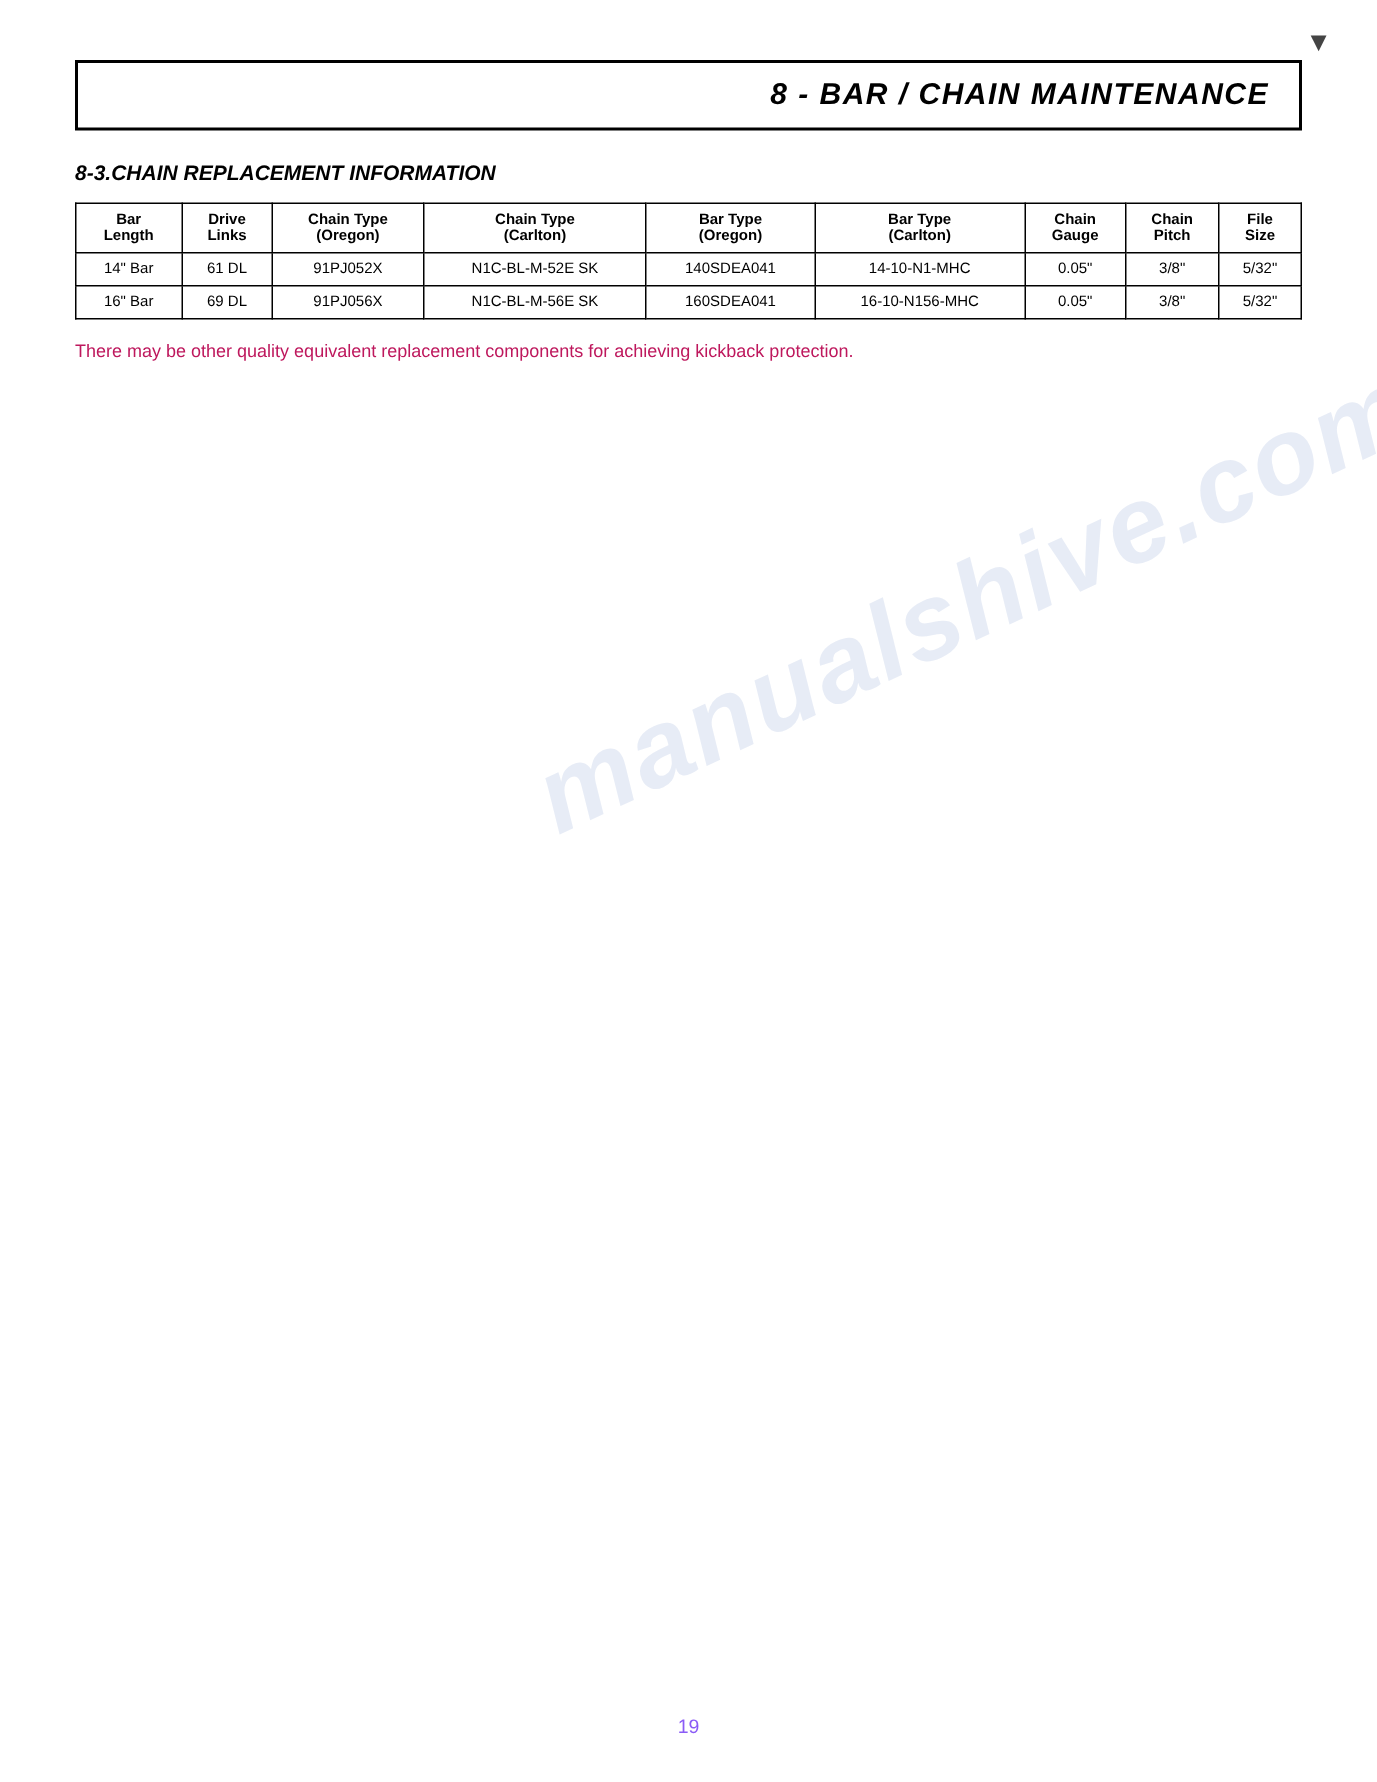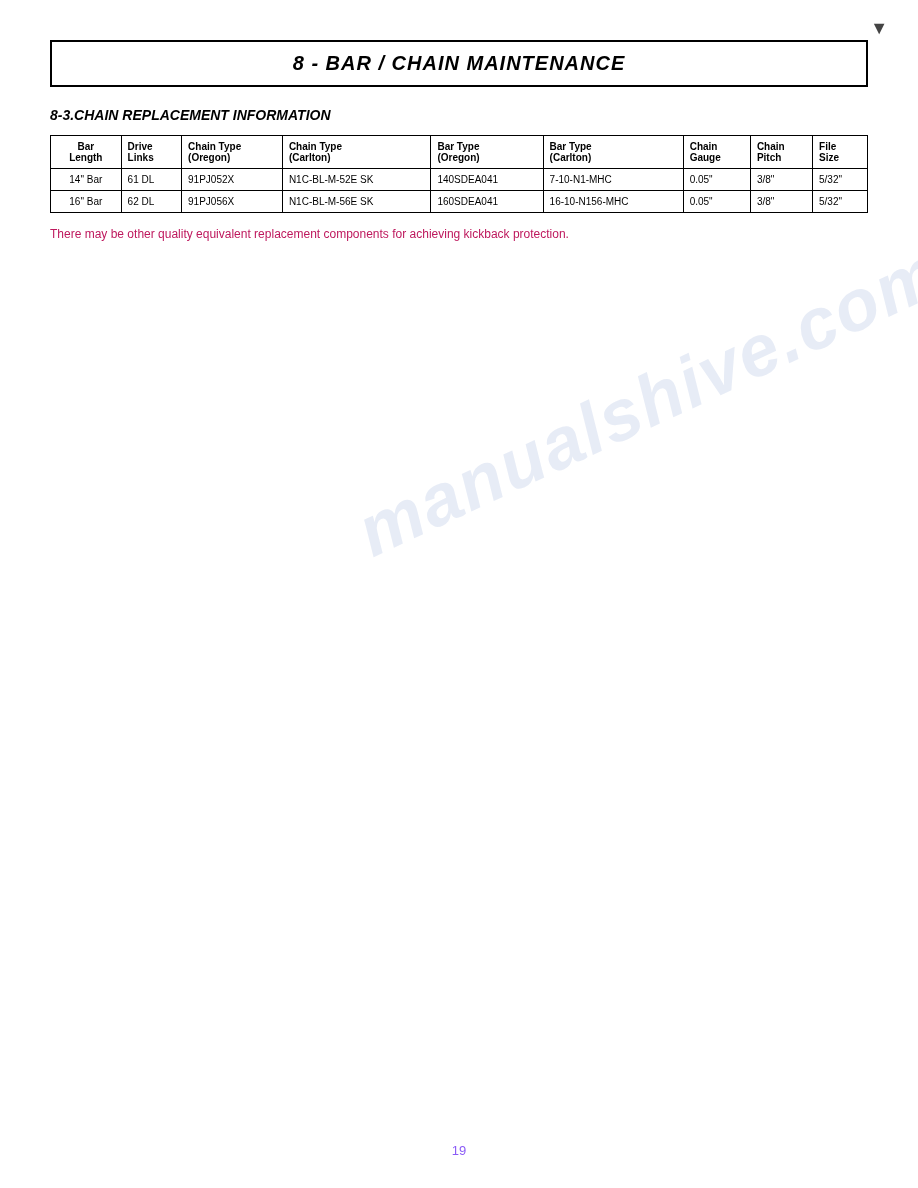--- a/index.html
+++ b/index.html
@@ -29,21 +29,21 @@
     .corner-mark {
       position: absolute;
       top: 18px;
       right: 30px;
       font-size: 18px;
       color: #444;
     }
 
     .main-title-box {
       border: 2px solid #000;
-      text-align: center;
+      text-align: right;
       padding: 10px 20px;
       margin-bottom: 20px;
     }
 
     .main-title {
       font-size: 20px;
       font-weight: bold;
       font-style: italic;
       letter-spacing: 1px;
     }
@@ -60,21 +60,21 @@
       border-collapse: collapse;
       margin-bottom: 14px;
       font-size: 10px;
       padding-left: 32px;
     }
 
     .data-table th,
     .data-table td {
       border: 1px solid #000;
       padding: 5px 6px;
-      text-align: left;
+      text-align: center;
       vertical-align: middle;
     }
 
     .data-table th {
       font-weight: bold;
       background: #ffffff;
     }
 
     .data-table td:first-child,
     .data-table th:first-child {
@@ -139,28 +139,28 @@
         <th>File<br>Size</th>
       </tr>
     </thead>
     <tbody id="table-body">
     <tr>
           <td>14" Bar</td>
           <td>61 DL</td>
           <td>91PJ052X</td>
           <td>N1C-BL-M-52E SK</td>
           <td>140SDEA041</td>
-          <td>7-10-N1-MHC</td>
+          <td>14-10-N1-MHC</td>
           <td>0.05"</td>
           <td>3/8"</td>
           <td>5/32"</td>
         </tr>
         <tr>
           <td>16" Bar</td>
-          <td>62 DL</td>
+          <td>69 DL</td>
           <td>91PJ056X</td>
           <td>N1C-BL-M-56E SK</td>
           <td>160SDEA041</td>
           <td>16-10-N156-MHC</td>
           <td>0.05"</td>
           <td>3/8"</td>
           <td>5/32"</td>
         </tr>
       </tbody>
   </table>

